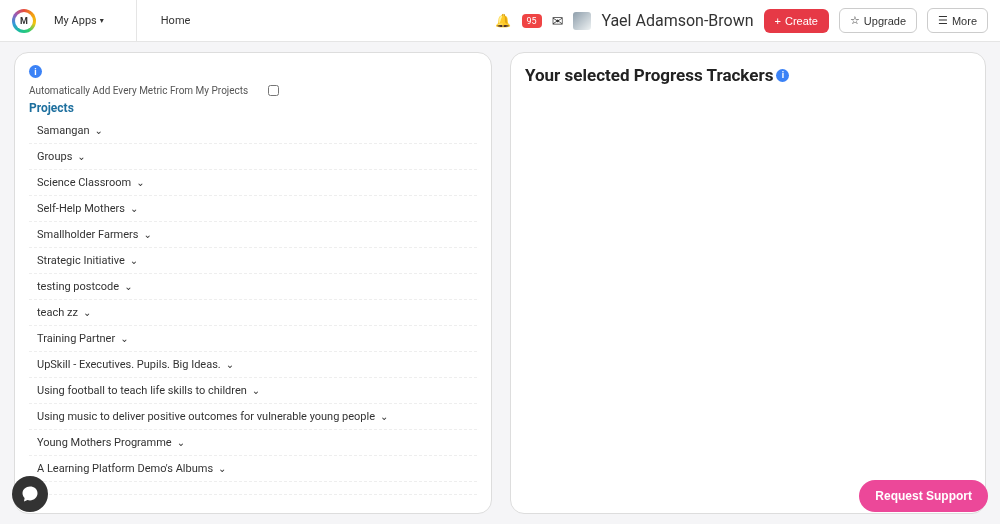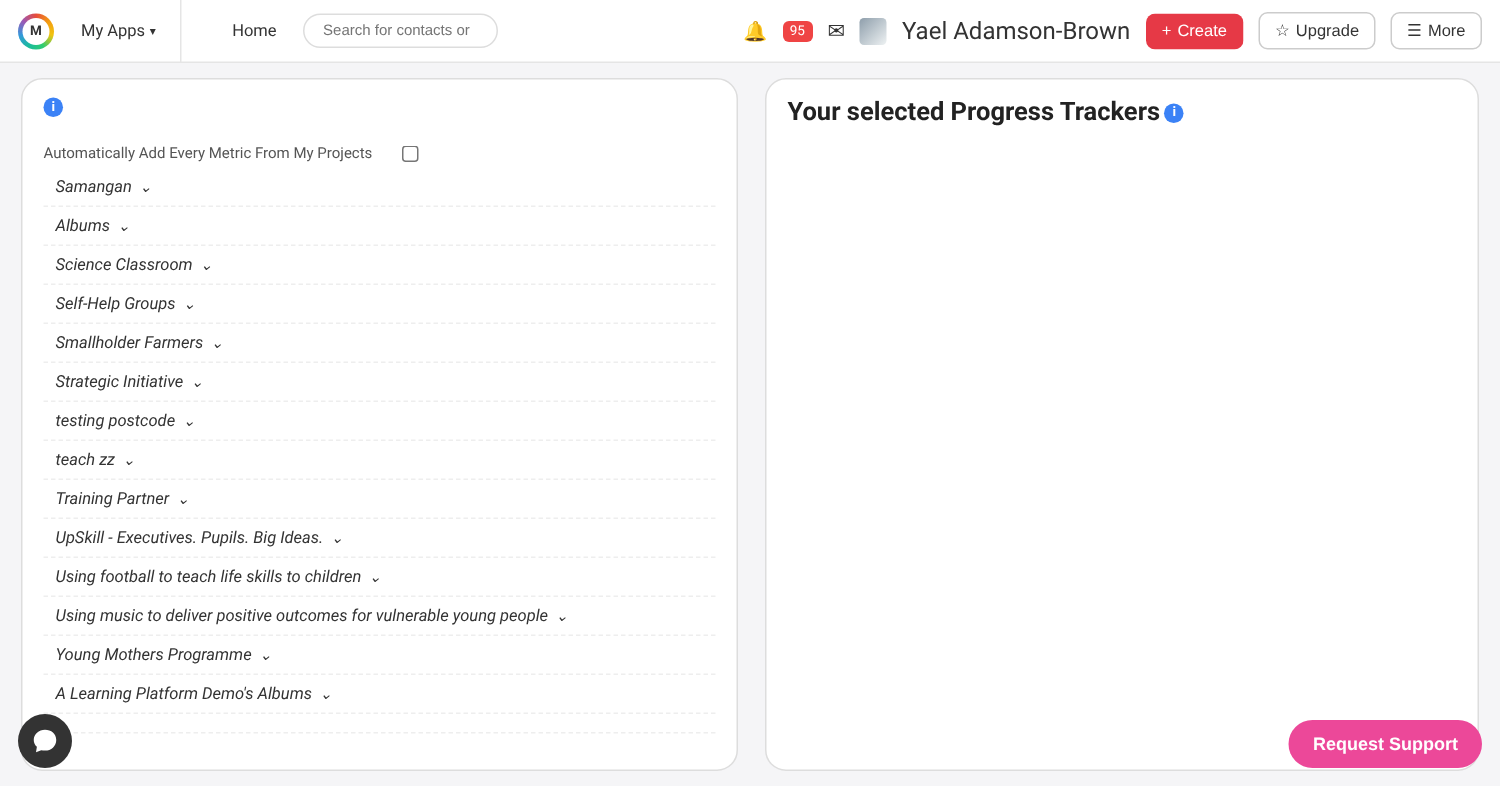--- a/index.html
+++ b/index.html
@@ -2,45 +2,45 @@
 <html><head>
   <meta charset="utf-8">
   <style>
     * { box-sizing: border-box; margin: 0; padding: 0; }
     body { font-family: -apple-system, BlinkMacSystemFont, 'Segoe UI', Roboto, sans-serif; background: #f5f5f7; width: 1000px; height: 524px; overflow: hidden; position: relative; }
     
     .topbar { height: 42px; background: #fff; border-bottom: 1px solid #e5e5e5; display: flex; align-items: center; padding: 0 12px; gap: 8px; }
     .logo-circle { width: 24px; height: 24px; border-radius: 50%; background: conic-gradient(#e74c3c, #f39c12, #f1c40f, #2ecc71, #1abc9c, #3498db, #9b59b6, #e74c3c); display: flex; align-items: center; justify-content: center; position: relative; }
     .logo-circle::after { content: 'M'; position: absolute; width: 18px; height: 18px; background: #fff; border-radius: 50%; display: flex; align-items: center; justify-content: center; font-size: 9px; font-weight: 700; color: #333; }
     .nav-item { font-size: 11px; color: #333; padding: 0 10px; height: 42px; display: flex; align-items: center; cursor: pointer; }
-    .nav-item.with-sep { border-right: 1px solid #e5e5e5; padding-right: 16px; margin-right: 16px; }
+    .nav-item.with-sep { border-right: 1px solid #e5e5e5; padding-right: 32px; margin-right: 6px; }
     .nav-item .chev { margin-left: 3px; font-size: 8px; }
     .search-box { border: 1px solid #ddd; border-radius: 14px; padding: 5px 12px; font-size: 10px; width: 130px; color: #999; background: #fff; }
     .topbar-spacer { flex: 1; }
     .topbar-right { display: flex; align-items: center; gap: 10px; }
     .bell-icon { font-size: 13px; color: #333; cursor: pointer; }
     .badge { background: #ef4444; color: #fff; font-size: 9px; padding: 2px 5px; border-radius: 4px; }
     .envelope-icon { font-size: 14px; color: #333; cursor: pointer; }
     .avatar { width: 18px; height: 18px; border-radius: 3px; background: linear-gradient(135deg, #8e9eab, #eef2f3); }
     .username { font-size: 16px; color: #333; }
     .btn { border-radius: 6px; padding: 5px 10px; font-size: 11px; cursor: pointer; display: inline-flex; align-items: center; gap: 4px; border: 1px solid transparent; }
     .btn-create { background: #e63946; color: #fff; font-weight: 500; }
     .btn-upgrade { background: #fff; border: 1px solid #ccc; color: #333; }
     .btn-more { background: #fff; border: 1px solid #ccc; color: #333; }
     
     .content { display: flex; gap: 18px; padding: 10px 14px; height: calc(100% - 42px); }
     .panel { background: #fff; border: 1px solid #ddd; border-radius: 14px; padding: 12px 14px; overflow-y: auto; }
     .panel-left { flex: 0 0 478px; }
     .panel-right { flex: 1; }
     .panel-title { font-size: 17px; font-weight: 700; color: #222; display: flex; align-items: center; gap: 3px; }
     .info-icon { width: 13px; height: 13px; border-radius: 50%; background: #3b82f6; color: #fff; font-size: 9px; display: inline-flex; align-items: center; justify-content: center; font-weight: 700; }
-    .auto-add { font-size: 10px; color: #555; margin: 19px 0 4px 0; display: flex; align-items: flex-start; gap: 20px; }
+    .auto-add { font-size: 10px; color: #555; margin: 7px 0 4px 0; display: flex; align-items: flex-start; gap: 20px; }
     .auto-add input { width: 11px; height: 11px; }
     .section-header { font-size: 12px; font-weight: 700; color: #1d6f9e; margin: 5px 0 3px 0; }
-    .tree-list { list-style: none; font-style: italic; }
+    .tree-list { list-style: none; }
     .tree-item { font-size: 11px; color: #333; padding: 6px 0 6px 8px; border-bottom: 1px dashed #eee; cursor: pointer; display: flex; align-items: center; gap: 5px; }
     .tree-item .chev { font-size: 10px; color: #333; }
     
     .chat-bubble { position: absolute; bottom: 12px; left: 12px; width: 36px; height: 36px; border-radius: 50%; background: #333; display: flex; align-items: center; justify-content: center; cursor: pointer; }
     .chat-bubble svg { width: 18px; height: 18px; fill: #fff; }
     
     .support-btn { position: absolute; bottom: 12px; right: 12px; background: #ec4899; color: #fff; border-radius: 18px; padding: 9px 16px; font-size: 12px; font-weight: 600; cursor: pointer; border: none; }
     
     ::-webkit-scrollbar { width: 6px; }
     ::-webkit-scrollbar-thumb { background: #ccc; border-radius: 3px; }
@@ -48,21 +48,20 @@
 </head>
 <body>
 
 <div class="topbar">
   <div class="logo-circle"></div>
   <div class="nav-item with-sep">
     <span>My Apps</span>
     <span class="chev">▾</span>
   </div>
   <div class="nav-item">Home</div>
-  <input class="search-box" placeholder="Search for contacts or" style="">
   <div class="topbar-spacer"></div>
   <div class="topbar-right">
     <span class="bell-icon">🔔</span>
     <span class="badge">95</span>
     <span class="envelope-icon">✉</span>
     <div class="avatar"></div>
     <span class="username">Yael Adamson-Brown</span>
     <button class="btn btn-create">
       <span>+</span>
       <span>Create</span>
@@ -80,35 +79,36 @@
 
 <div class="content">
   <div class="panel panel-left">
     <div class="panel-title">
       <span class="info-icon">i</span>
     </div>
     <label class="auto-add">
       <span>Automatically Add Every Metric From My Projects</span>
       <input type="checkbox" style="">
     </label>
+    <div class="section-header">Projects</div>
     <ul class="tree-list" id="projects-list">
         <li class="tree-item">
           <span>Samangan</span>
           <span class="chev">⌄</span>
         </li>
         <li class="tree-item">
-          <span>Albums</span>
+          <span>Groups</span>
           <span class="chev">⌄</span>
         </li>
         <li class="tree-item">
           <span>Science Classroom</span>
           <span class="chev">⌄</span>
         </li>
         <li class="tree-item">
-          <span>Self-Help Groups</span>
+          <span>Self-Help Mothers</span>
           <span class="chev">⌄</span>
         </li>
         <li class="tree-item">
           <span>Smallholder Farmers</span>
           <span class="chev">⌄</span>
         </li>
         <li class="tree-item">
           <span>Strategic Initiative</span>
           <span class="chev">⌄</span>
         </li>

